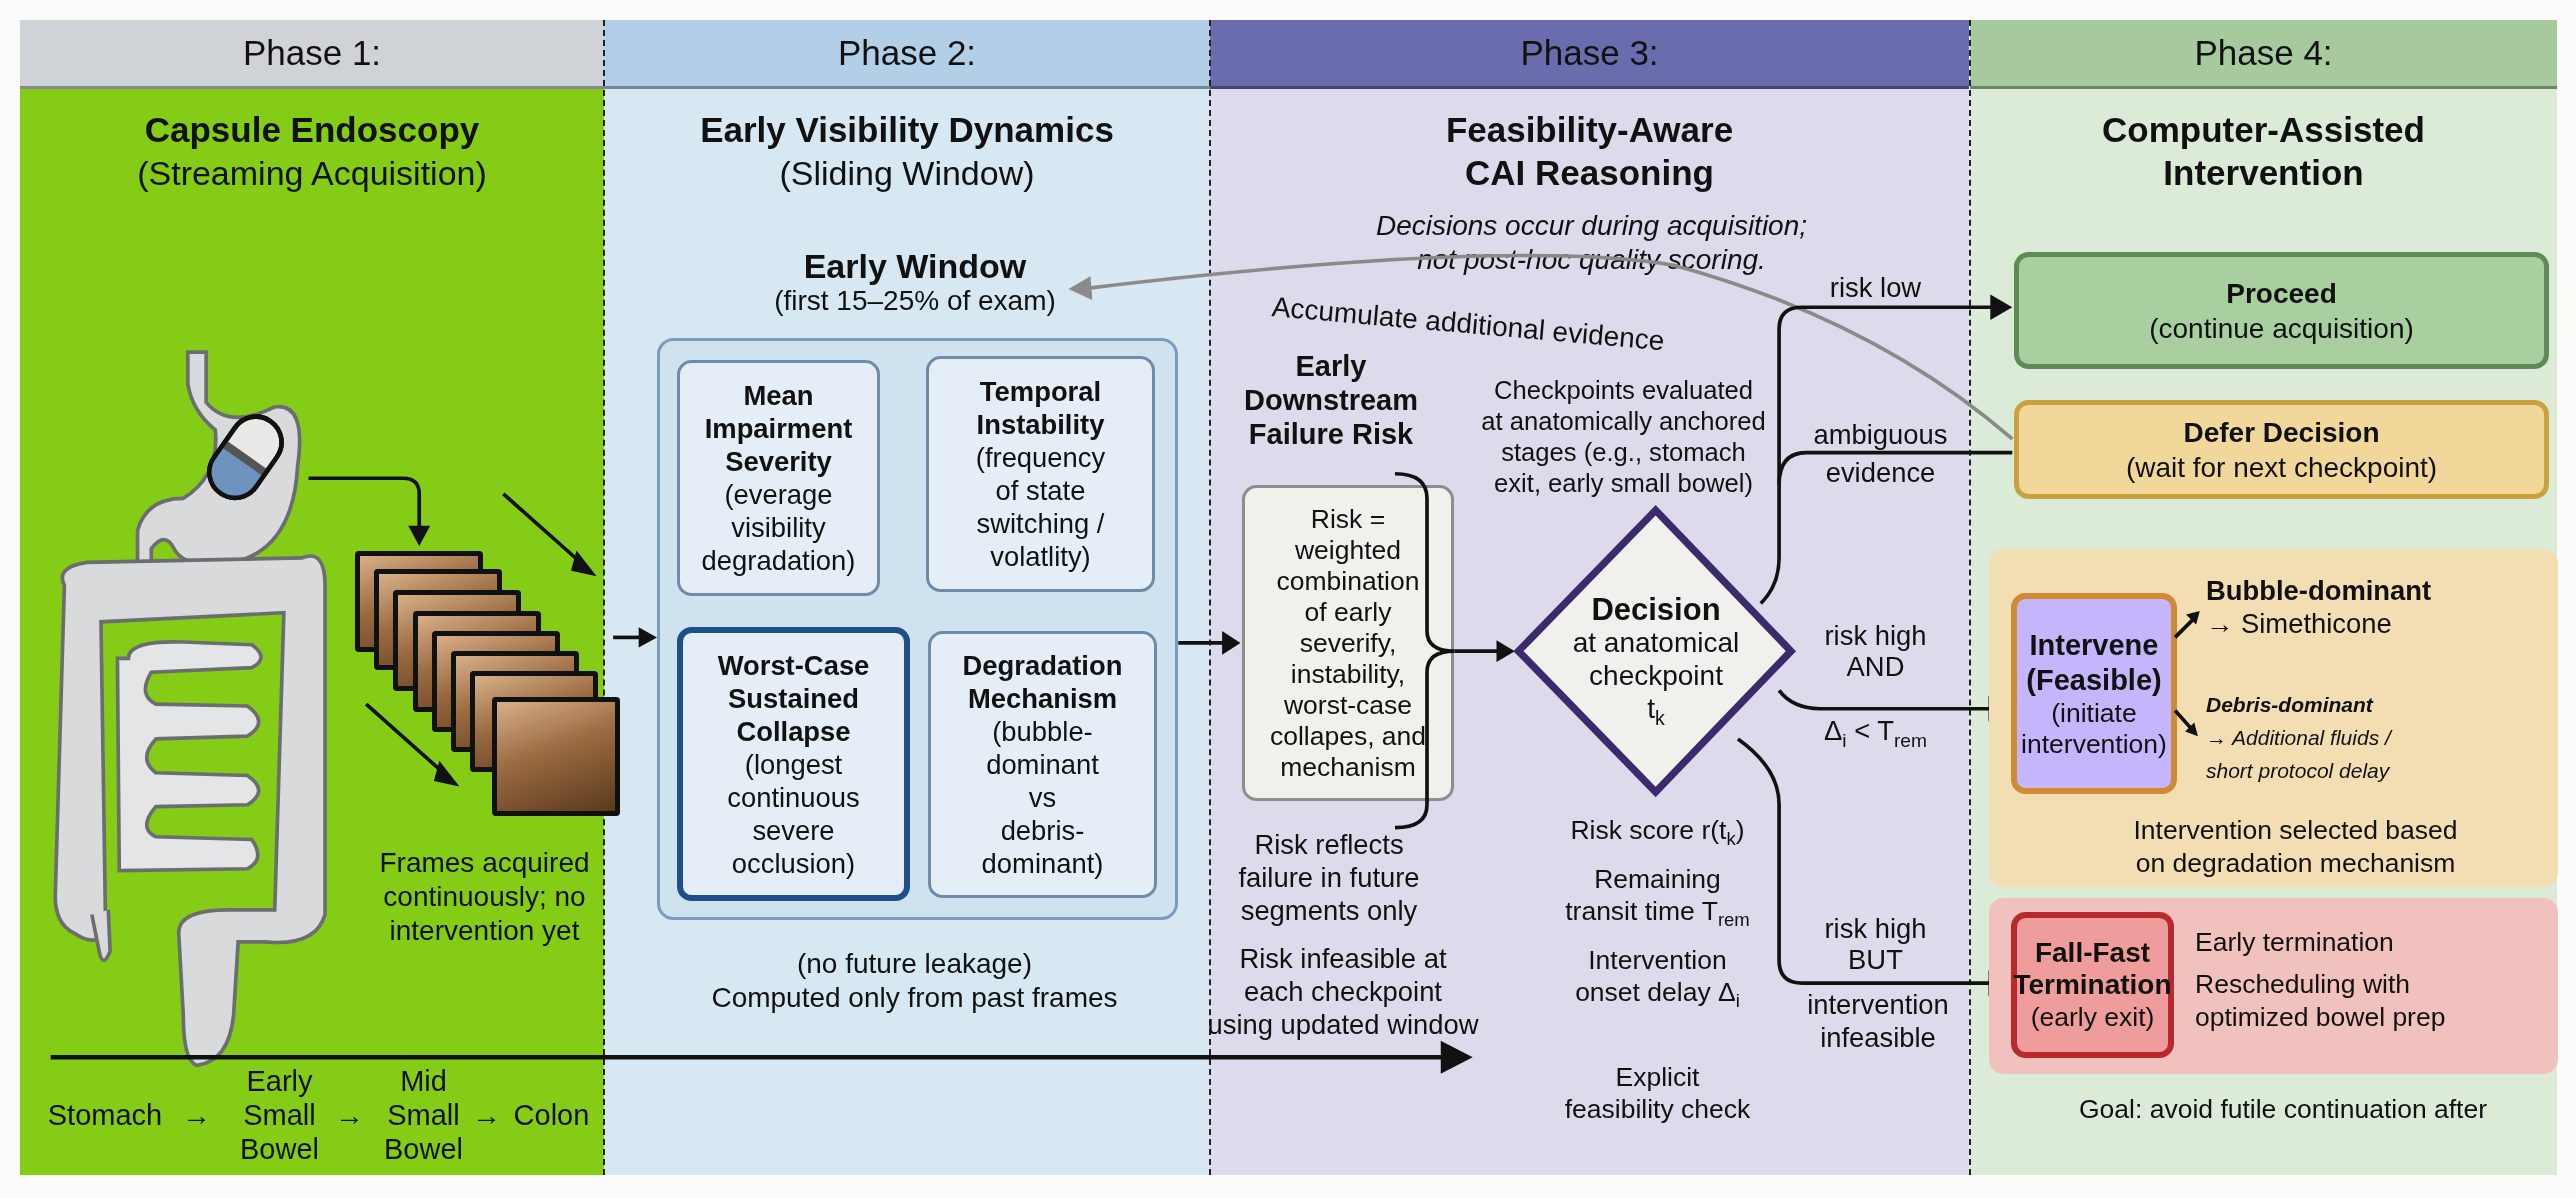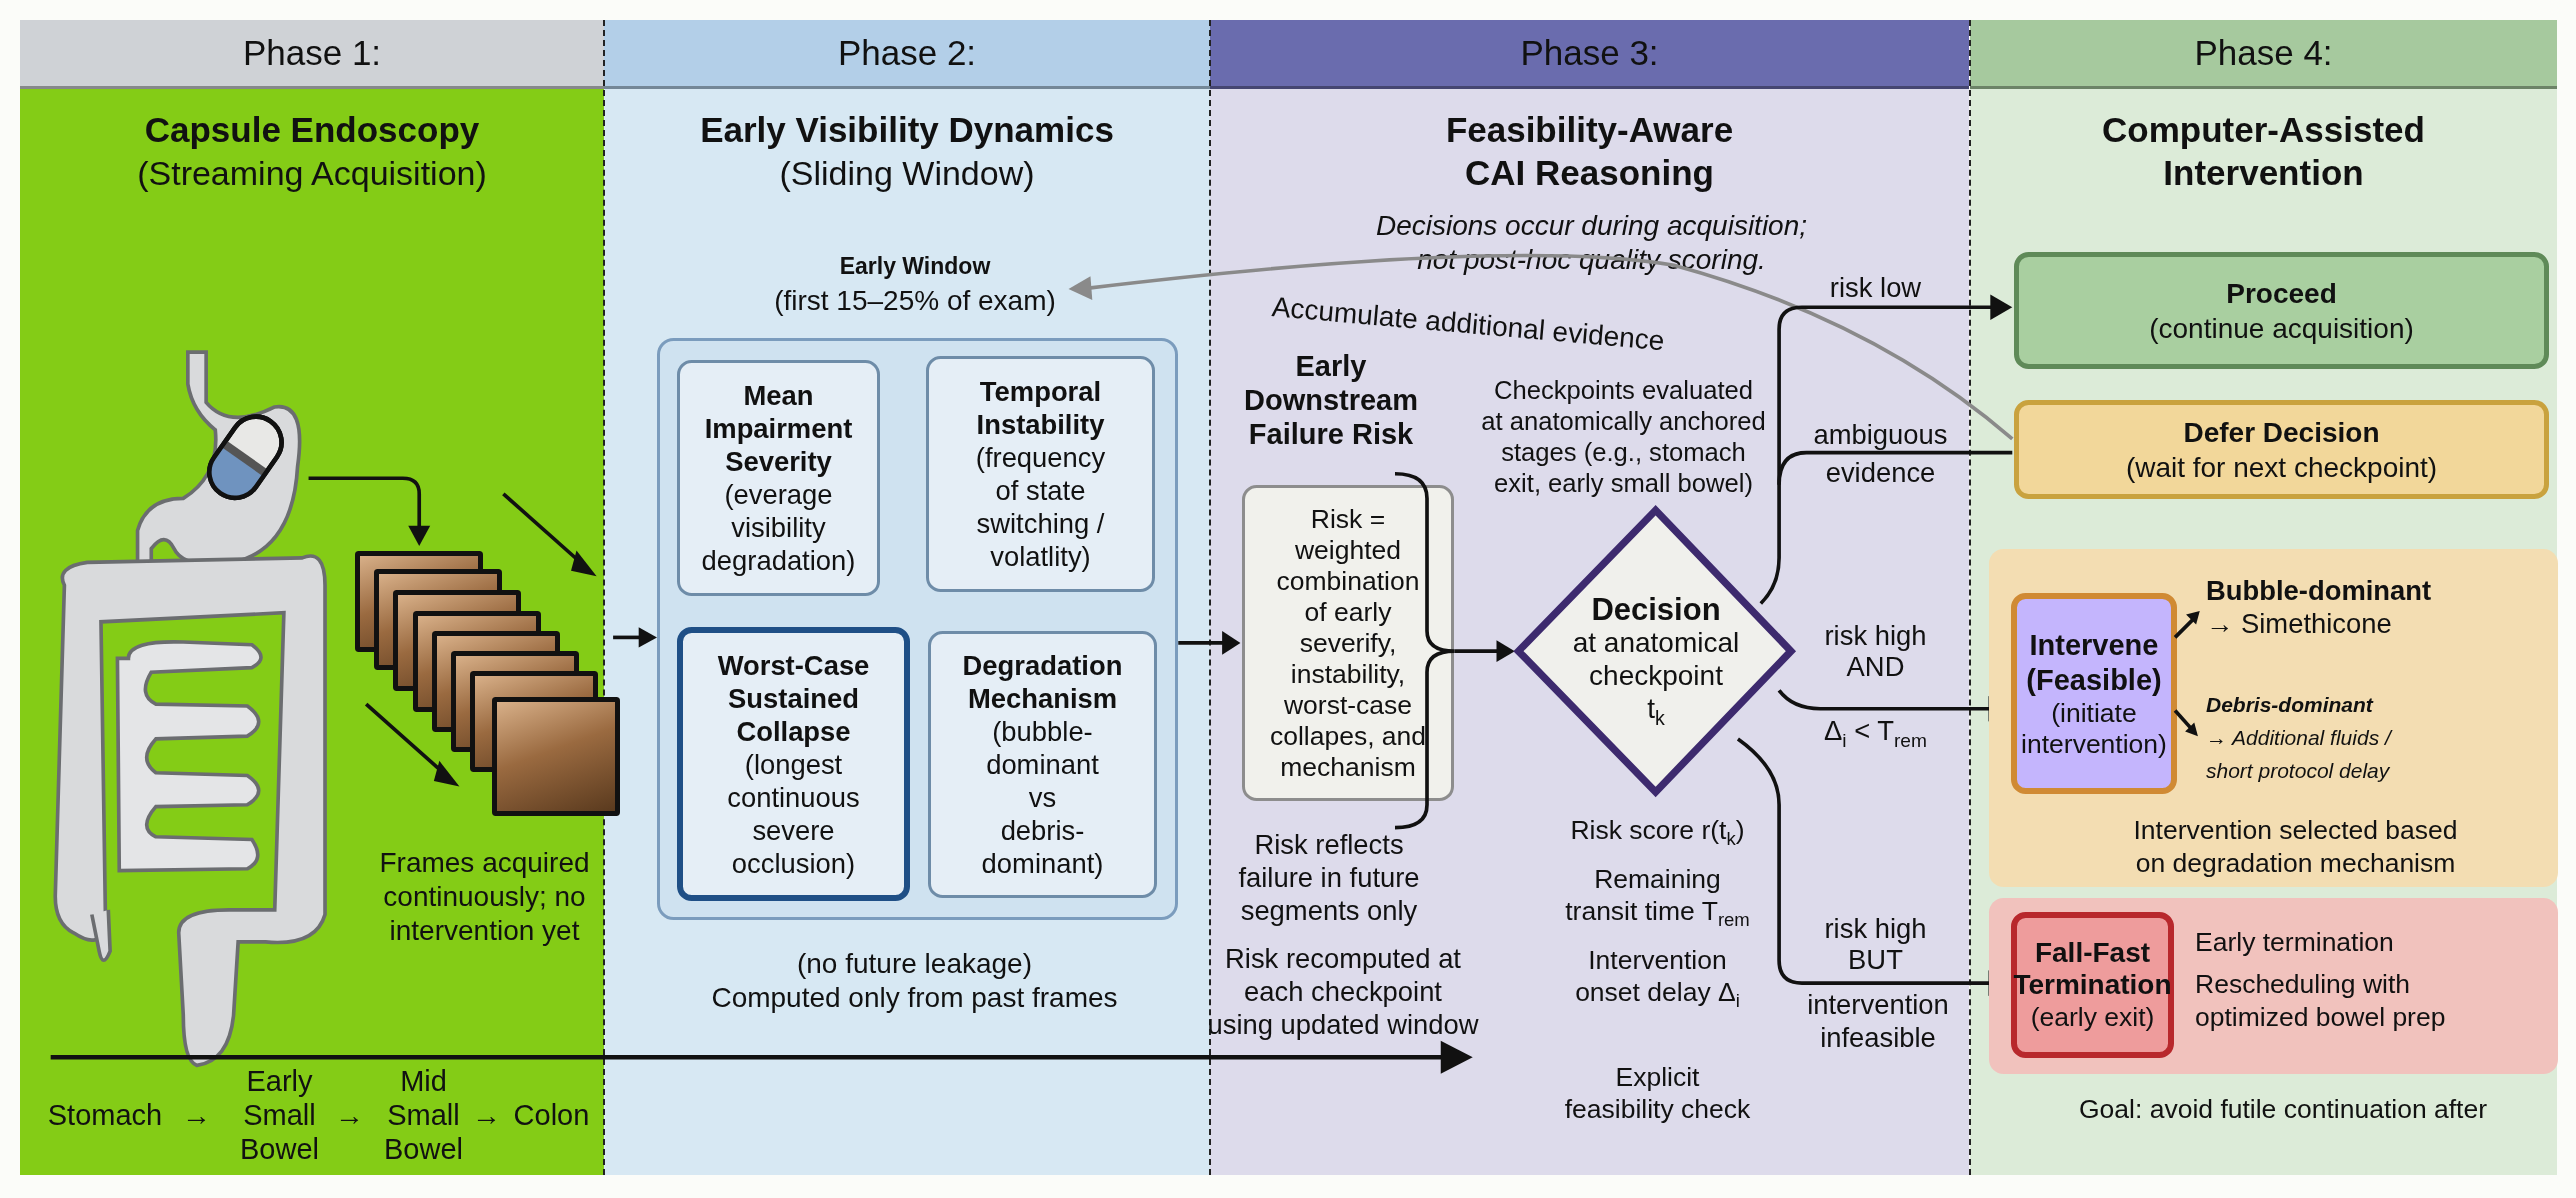--- a/index.html
+++ b/index.html
@@ -123,21 +123,21 @@
   <div class="stage" style="left:331px;top:1098px;width:37px;">→</div>
   <div class="stage" style="left:373px;top:1064px;width:101px;">
     <div>Mid</div>
     <div>Small</div>
     <div>Bowel</div>
   </div>
   <div class="stage" style="left:468px;top:1098px;width:37px;">→</div>
   <div class="stage" style="left:508px;top:1098px;width:87px;"><span>Colon</span></div>
 </div>
 
-<div class="ctext bold" style="left:659px;top:249px;width:512px;font-size:23px;">Early Window</div>
+<div class="ctext bold" style="left:659px;top:249px;width:512px;font-size:34px;">Early Window</div>
 <div class="ctext" style="left:659px;top:284px;width:512px;">(first 15–25% of exam)</div>
 
 <div class="abs" style="left:657px;top:338px;width:521px;height:582px;border:3.7px solid #7b9cbd;border-radius:16.5px;box-sizing:border-box;background:#cfe2f0;"></div>
 
 <div class="box m-box" style="left:677px;top:360px;width:203px;height:236px;">
   <div class="t">Mean</div>
   <div class="t">Impairment</div>
   <div class="t">Severity</div>
   <div>(everage</div>
   <div>visibility</div>
@@ -236,21 +236,21 @@
   <div>checkpoint</div>
   <div><span>t</span><span class="sub">k</span></div>
 </div>
 
 <div class="ctext" style="left:1217px;top:828px;width:224px;font-size:27.4px;line-height:33px;">
   <div>Risk reflects</div>
   <div>failure in future</div>
   <div>segments only</div>
 </div>
 <div class="ctext" style="left:1206px;top:942px;width:274px;font-size:27.4px;line-height:33px;">
-  <div>Risk recomputed at</div>
+  <div>Risk infeasible at</div>
   <div>each checkpoint</div>
   <div>using updated window</div>
 </div>
 
 <div class="ctext" style="left:1541px;top:814px;width:233px;font-size:26.5px;line-height:32px;">
   <div><span>Risk score r(t</span><span class="sub">k</span><span>)</span></div>
   <div style="height:7.3px"></div>
   <div>Remaining</div>
   <div><span>transit time T</span><span class="sub">rem</span></div>
   <div style="height:7.3px"></div>

